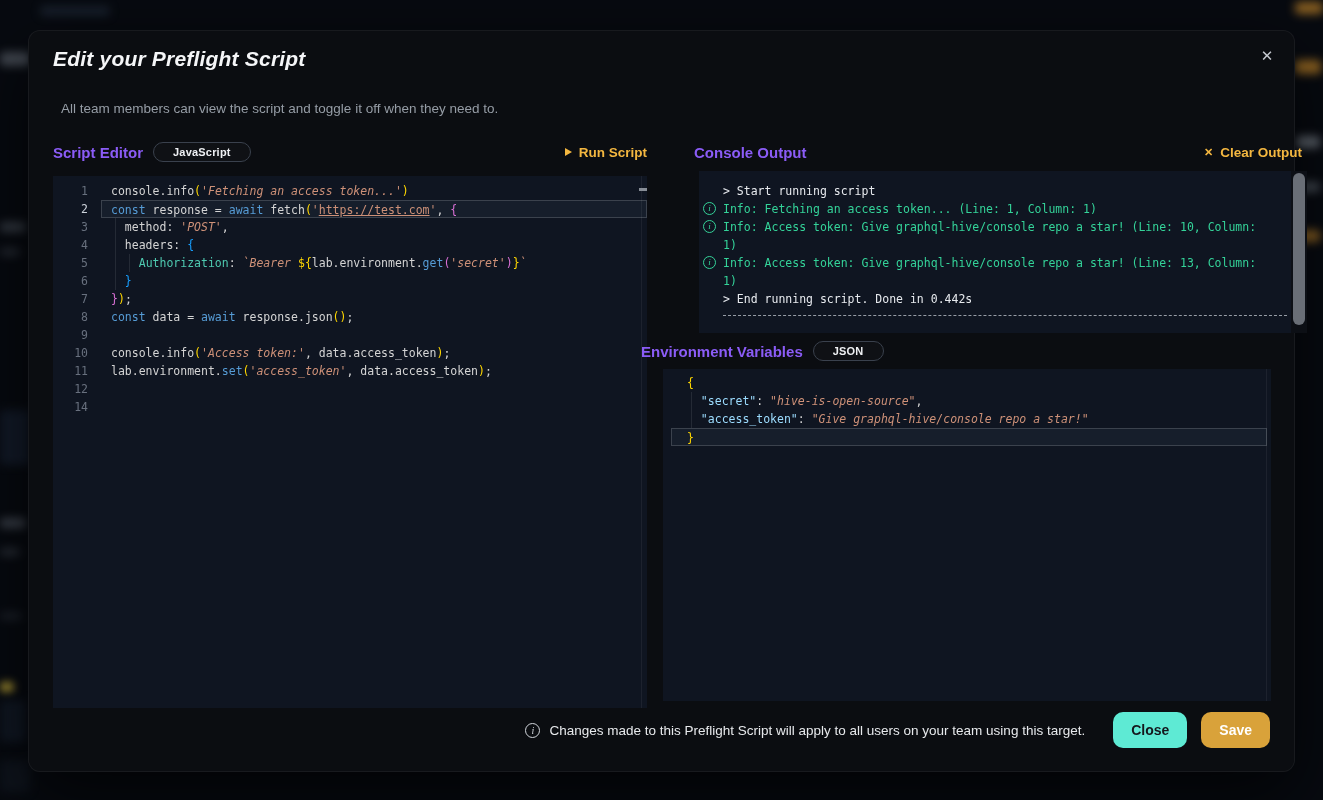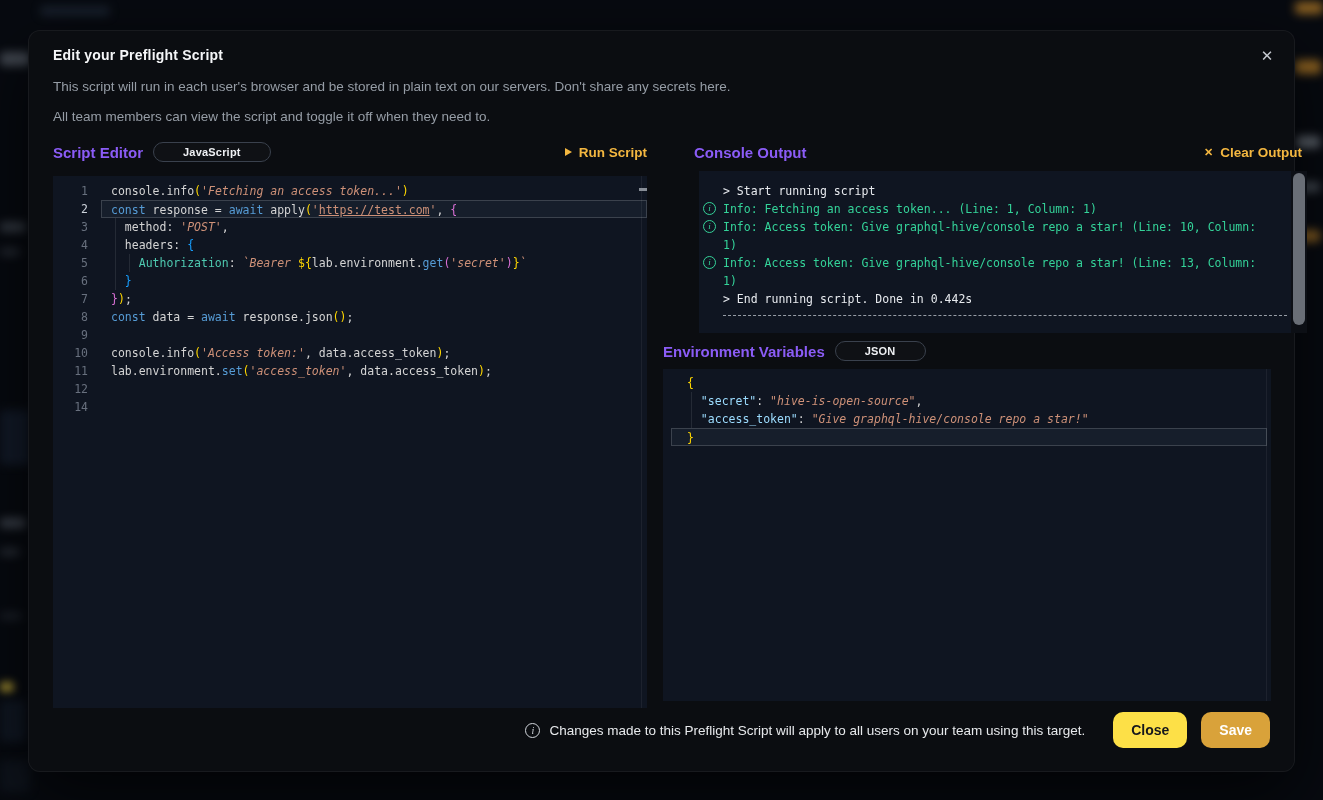--- a/index.html
+++ b/index.html
@@ -13,42 +13,42 @@
   
   .modal { position:absolute; left:28px; top:30px; width:1267px; height:742px;
            background:#0b0d11; border:1px solid rgba(255,255,255,0.055);
            border-radius:12px; box-shadow:0 24px 70px rgba(0,0,0,0.7); }
 
   .modal-close { position:absolute; top:14px; right:16px; width:22px; height:22px;
                  background:none; border:none; color:#c6cad1; font-size:15px;
                  line-height:22px; text-align:center; cursor:pointer; }
 
   .dlg-title { position:absolute; left:24px; top:16px; color:#f5f6f8;
-               font-size:14px; font-weight:700; letter-spacing:.2px; }
+               font-size:21px; font-weight:700; letter-spacing:.2px;font-style:italic; }
   .dlg-desc { position:absolute; left:24px; color:#969da6; font-size:13.5px; }
-  .dlg-desc.l1 { top:48px; } .dlg-desc.l2 { top:78px; }
+  .dlg-desc.l1 { top:48px; } .dlg-desc.l2 { top:70px;margin-left:8px; }
 
   
   .panel-head { position:absolute; height:24px; display:flex; align-items:center; }
   .panel-head .hd { color:#8b5cf6; font-size:15px; font-weight:700; }
   .lang-badge { display:inline-flex; align-items:center; margin-left:10px;
-                padding:3px 29px; border:1px solid #3a414d; border-radius:999px;
+                padding:3px 19px; border:1px solid #3a414d; border-radius:999px;
                 background:rgba(255,255,255,0.02); color:#eef0f3;
                 font-size:11px; font-weight:700; letter-spacing:.2px; }
   .head-action { margin-left:auto; display:inline-flex; align-items:center; gap:7px;
                  background:none; border:none; cursor:pointer;
                  color:#f4b740; font-size:13.5px; font-weight:600;
                  font-family:"Liberation Sans", sans-serif; }
   .play-tri { width:0; height:0; border-left:7px solid #f4b740;
               border-top:4.5px solid transparent; border-bottom:4.5px solid transparent; }
   .x-glyph { font-size:11px; color:#f4b740; }
 
   .head-script { left:24px; top:109px; width:594px; }
   .head-console { left:665px; top:109px; width:608px; }
-  .head-env { left:634px; top:308px; width:608px; }
+  .head-env { left:612px; top:308px; width:608px; }
 
   
   .codebox { position:absolute; background:#0f1521; overflow:hidden; }
   .box-script { left:24px; top:145px; width:594px; height:532px; }
   .box-console { left:670px; top:140px; width:608px; height:162px; }
   .box-env { left:634px; top:338px; width:608px; height:332px; }
 
   .mono, .codebox { font-family:"DejaVu Sans Mono", monospace; }
   .code-rows { position:absolute; inset:0; padding-top:6px; }
   .code-row { display:flex; height:18px; line-height:18px; font-size:11.5px; }
@@ -95,21 +95,21 @@
   .footer { position:absolute; left:24px; right:24px; top:681px; height:36px;
             display:flex; align-items:center; justify-content:flex-end; gap:14px; }
   .footer-note { display:flex; align-items:center; gap:9px; color:#e7e9ec;
                  font-size:13.5px; margin-right:14px; }
   .note-circ { width:15px; height:15px; border:1px solid #d2d6dc; border-radius:50%;
                color:#d2d6dc; font-size:10px; line-height:13px; text-align:center;
                font-family:"Liberation Serif", serif; font-style:italic; flex:none; }
   .btn { height:36px; border:none; border-radius:10px; padding:0 18px;
          font-size:14px; font-weight:600; cursor:pointer;
          font-family:"Liberation Sans", sans-serif; }
-  .btn-close { background:#fde047; color:#15171c; }
+  .btn-close { background:#5eead4; color:#15171c; }
   .btn-save { background:#d9a23a; color:#ffffff; }
 </style>
 </head>
 <body>
 
 <div class="backdrop">
   <div class="blur-shape" style="left:40px;top:6px;width:70px;height:10px;background:#1c2533;opacity:.8"></div>
   <div class="blur-shape" style="left:0;top:52px;width:30px;height:14px;background:#7d8591;opacity:.5"></div>
   <div class="blur-shape" style="left:0;top:222px;width:26px;height:10px;background:#636c78;opacity:.5"></div>
   <div class="blur-shape" style="left:0;top:248px;width:20px;height:8px;background:#4a525e;opacity:.45"></div>
@@ -125,41 +125,40 @@
   <div class="blur-shape" style="left:1296px;top:136px;width:24px;height:12px;background:#99a2ad;opacity:.6"></div>
   <div class="blur-shape" style="left:1298px;top:182px;width:22px;height:10px;background:#7e8893;opacity:.5"></div>
   <div class="blur-shape" style="left:1294px;top:230px;width:26px;height:12px;background:#b97f28;opacity:.7"></div>
 </div>
 
 <div class="modal">
 
   <button class="modal-close">✕</button>
 
   <div class="dlg-title">Edit your Preflight Script</div>
-  <div class="dlg-desc l1">This script will run in each user's browser and be stored in plain text on our servers. Don't share any secrets here.</div>
   <div class="dlg-desc l2">All team members can view the script and toggle it off when they need to.</div>
 
   <div class="panel-head head-script">
     <span class="hd">Script Editor</span>
     <span class="lang-badge">JavaScript</span>
     <button class="head-action">
       <span class="play-tri"></span>
       <span>Run Script</span>
     </button>
   </div>
 
   <div class="codebox box-script">
     <div class="code-rows">
         <div class="code-row">
           <span class="gutter">1</span>
           <div class="line-content"><span class="c-pl">console.info</span><span class="c-b1">(</span><span class="c-str">'Fetching an access token...'</span><span class="c-b1">)</span></div>
         </div>
         <div class="code-row active">
           <span class="gutter">2</span>
-          <div class="line-content"><span class="c-kw">const</span><span class="c-pl"> response = </span><span class="c-kw">await</span><span class="c-pl"> apply</span><span class="c-b1">(</span><span class="c-str">'</span><span class="c-link">https://test.com</span><span class="c-str">'</span><span class="c-pl">, </span><span class="c-b2">{</span></div>
+          <div class="line-content"><span class="c-kw">const</span><span class="c-pl"> response = </span><span class="c-kw">await</span><span class="c-pl"> fetch</span><span class="c-b1">(</span><span class="c-str">'</span><span class="c-link">https://test.com</span><span class="c-str">'</span><span class="c-pl">, </span><span class="c-b2">{</span></div>
         </div>
         <div class="code-row">
           <span class="gutter">3</span>
           <div class="line-content"><span class="c-pl">  method: </span><span class="c-str">'POST'</span><span class="c-pl">,</span></div>
         </div>
         <div class="code-row">
           <span class="gutter">4</span>
           <div class="line-content"><span class="c-pl">  headers: </span><span class="c-b3">{</span></div>
         </div>
         <div class="code-row">

